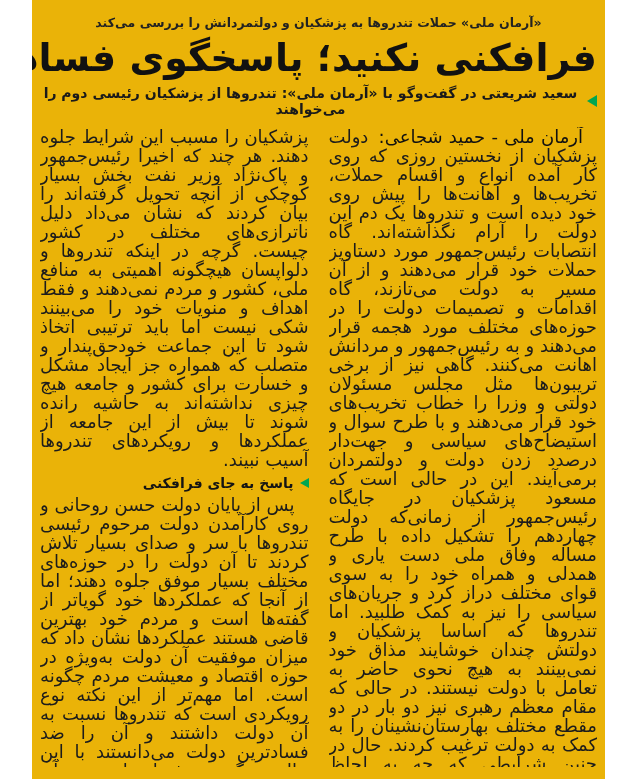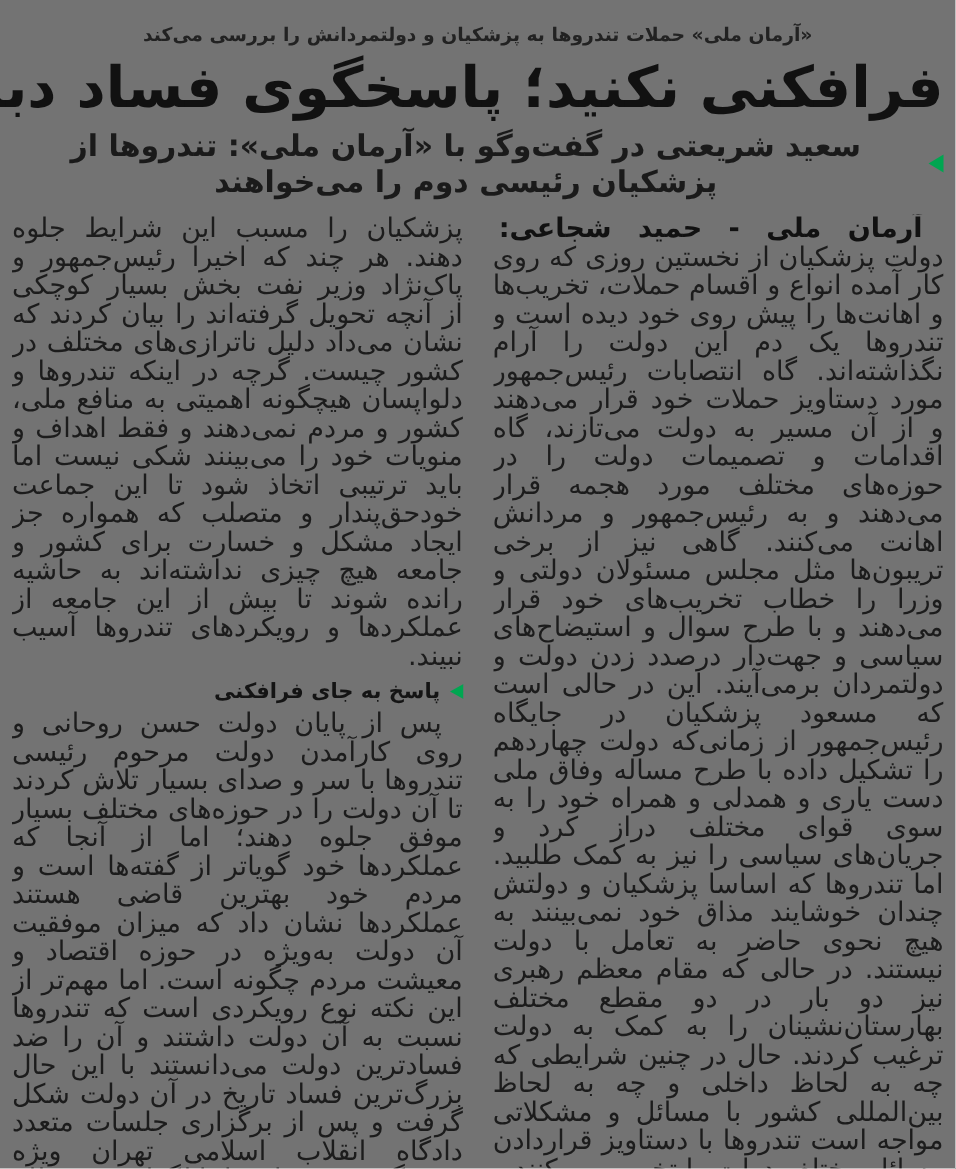--- a/index.html
+++ b/index.html
@@ -2,24 +2,24 @@
 <html lang="fa" dir="rtl"><head>
 <meta charset="utf-8">
 <style>
   html, body {
     margin: 0;
     padding: 0;
     background: #ffffff;
   }
   .page {
     position: relative;
-    width: 637px;
+    width: 573px;
     height: 779px;
     margin: 0 auto;
-    background: #737373;
+    background: #eab308;
     color: #1c1c1c;
     font-family: "DejaVu Sans", sans-serif;
     direction: rtl;
     overflow: hidden;
     box-sizing: border-box;
     padding: 10px 8px 0 8px;
   }
   .masthead { text-align: center; }
   .kicker {
     font-size: 12.5px;
@@ -35,21 +35,21 @@
     color: #111111;
     line-height: 1.1;
     letter-spacing: -0.5px;
     white-space: nowrap;
   }
   .subhead {
     display: flex;
     justify-content: flex-end;
     align-items: center;
     gap: 6px;
-    font-size: 20px;
+    font-size: 14px;
     font-weight: bold;
     color: #1a1a1a;
     margin: 6px 0 10px 0;
   }
   .tri {
     display: inline-block;
     width: 0;
     height: 0;
     flex: 0 0 auto;
   }
@@ -78,21 +78,21 @@
   .para {
     margin: 0;
     font-size: 18px;
     line-height: 19px;
     text-align: justify;
     text-justify: inter-word;
     color: #1c1c1c;
   }
   .para.indent { text-indent: 14px; }
   .byline {
-    font-weight: bold;
+    font-weight: normal;
     color: #111111;
     margin-inline-end: 4px;
   }
   .section-heading {
     display: flex;
     align-items: center;
     gap: 6px;
     margin: 6px 0 4px 0;
     font-size: 14px;
     font-weight: bold;

